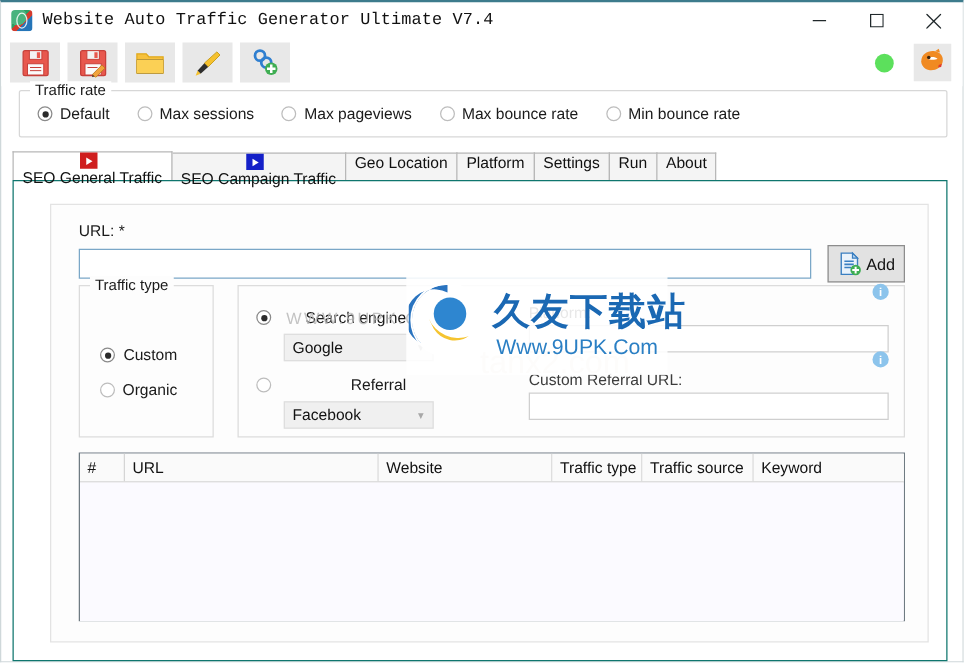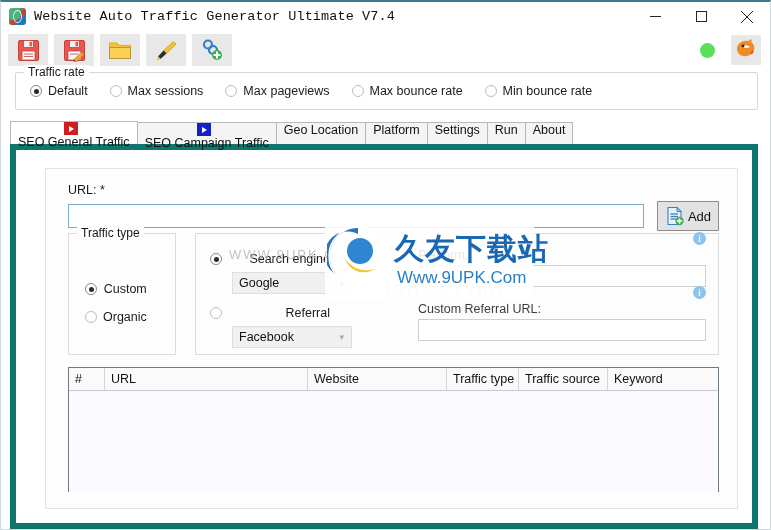--- a/index.html
+++ b/index.html
@@ -220,21 +220,21 @@
     width: 0; height: 0;
     border-left: 5px solid #ffffff;
     border-top: 3.5px solid transparent;
     border-bottom: 3.5px solid transparent;
     margin-left: 1px;
   }
 
   
   #tabpage {
     margin: 0 12px 0 9px;
-    border: 6px solid #0f766e;
+    border: 1px solid #0f766e;
     background: #ffffff;
     flex: 1;
     position: relative;
     z-index: 1;
   }
   #tabpage-inner {
     position: absolute;
     left: 29px; top: 18px; right: 14px; bottom: 14px;
     border: 1px solid #e3e3e3;
     background: #fdfdfd;

